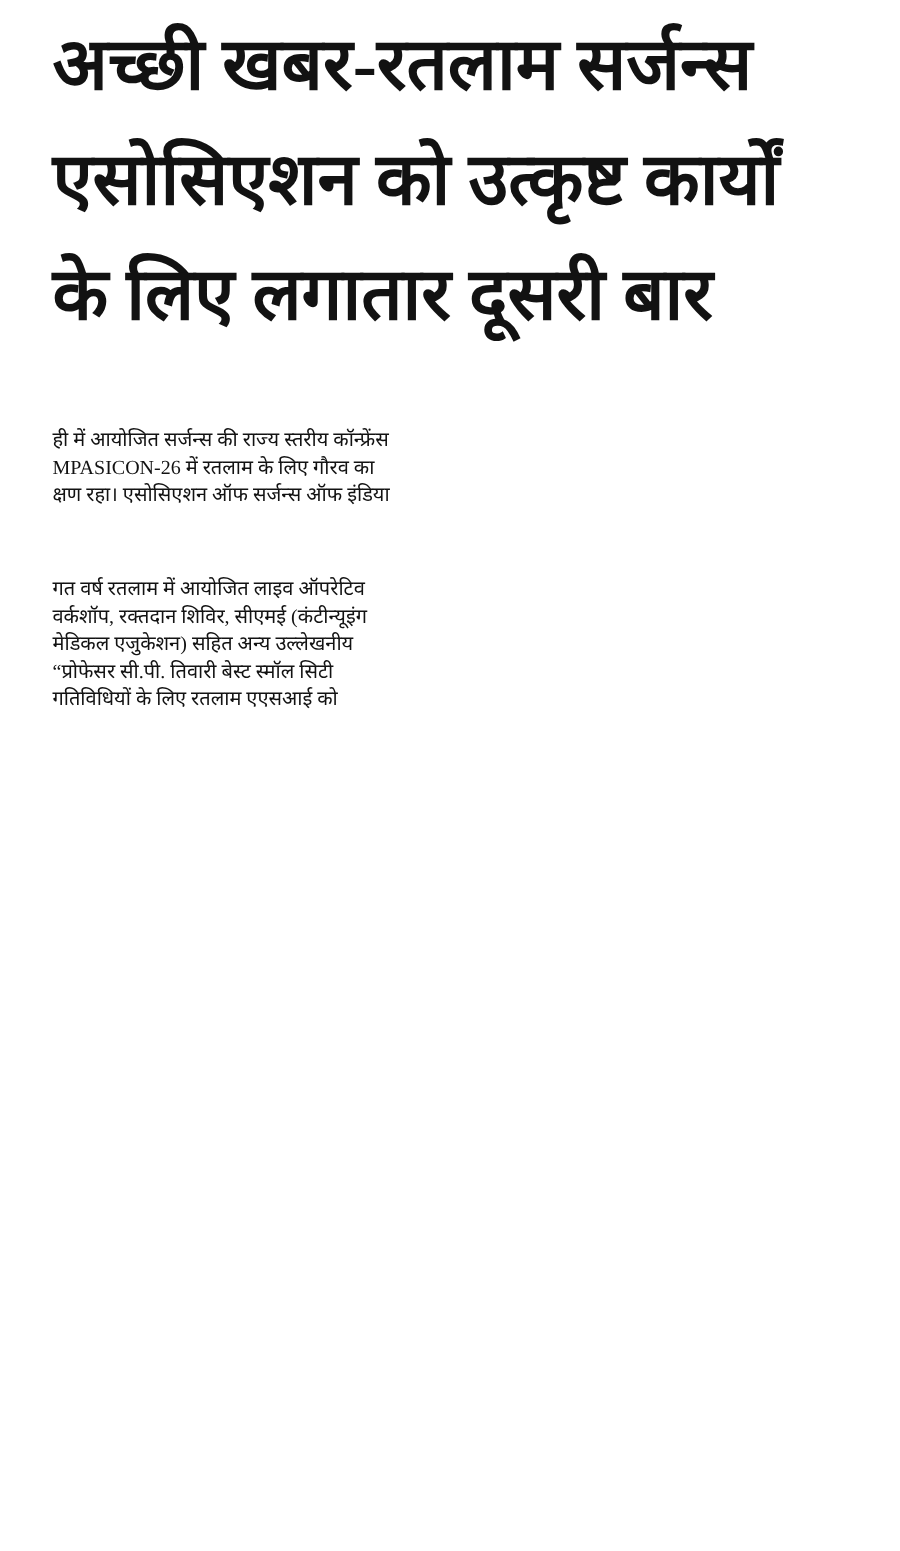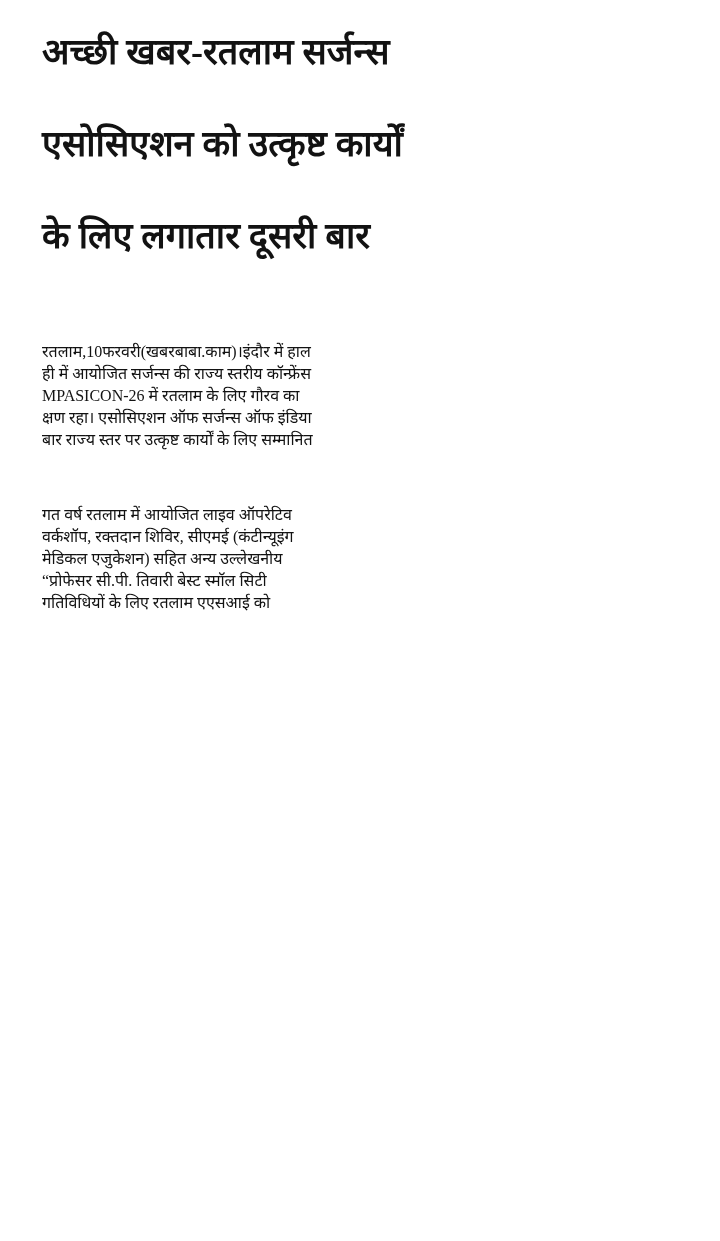--- a/index.html
+++ b/index.html
@@ -18,21 +18,21 @@
     font-family: "Liberation Serif", "DejaVu Serif", serif;
     overflow: hidden;
   }
   .article {
     box-sizing: border-box;
     width: 720px;
     padding: 6px 30px 10px 42px;
   }
   .headline {
     margin: 0;
-    font-size: 36px;
+    font-size: 58px;
     line-height: 92px;
     font-weight: 700;
     letter-spacing: 0;
   }
   .line {
     white-space: nowrap;
   }
   .para {
     margin: 0;
     font-size: 34px;
@@ -48,25 +48,23 @@
 <article class="article">
 
   <h1 class="headline">
     <div class="line">अच्छी खबर-रतलाम सर्जन्स</div>
     <div class="line">एसोसिएशन को उत्कृष्ट कार्यों</div>
     <div class="line">के लिए लगातार दूसरी बार</div>
   </h1>
 
   <p class="para para-1">
     </p>
-    <div class="line">रतलाम,10फरवरी(खबरबाबा.काम)।इंदौर में हाल</div>
     <div class="line">ही में आयोजित सर्जन्स की राज्य स्तरीय कॉन्फ्रेंस</div>
     <div class="line">MPASICON-26 में रतलाम के लिए गौरव का</div>
     <div class="line">क्षण रहा। एसोसिएशन ऑफ सर्जन्स ऑफ इंडिया</div>
-    <div class="line">बार राज्य स्तर पर उत्कृष्ट कार्यों के लिए सम्मानित</div>
   <p></p>
 
   <p class="para para-2">
     </p>
     <div class="line">गत वर्ष रतलाम में आयोजित लाइव ऑपरेटिव</div>
     <div class="line">वर्कशॉप, रक्तदान शिविर, सीएमई (कंटीन्यूइंग</div>
     <div class="line">मेडिकल एजुकेशन) सहित अन्य उल्लेखनीय</div>
     <div class="line">“प्रोफेसर सी.पी. तिवारी बेस्ट स्मॉल सिटी</div>
     <div class="line">गतिविधियों के लिए रतलाम एएसआई को</div>
   <p></p>

